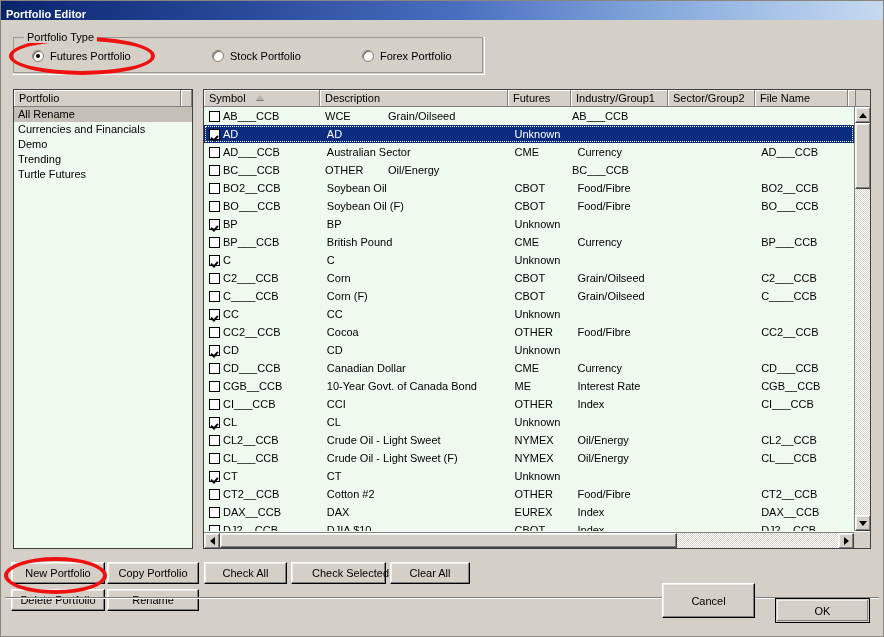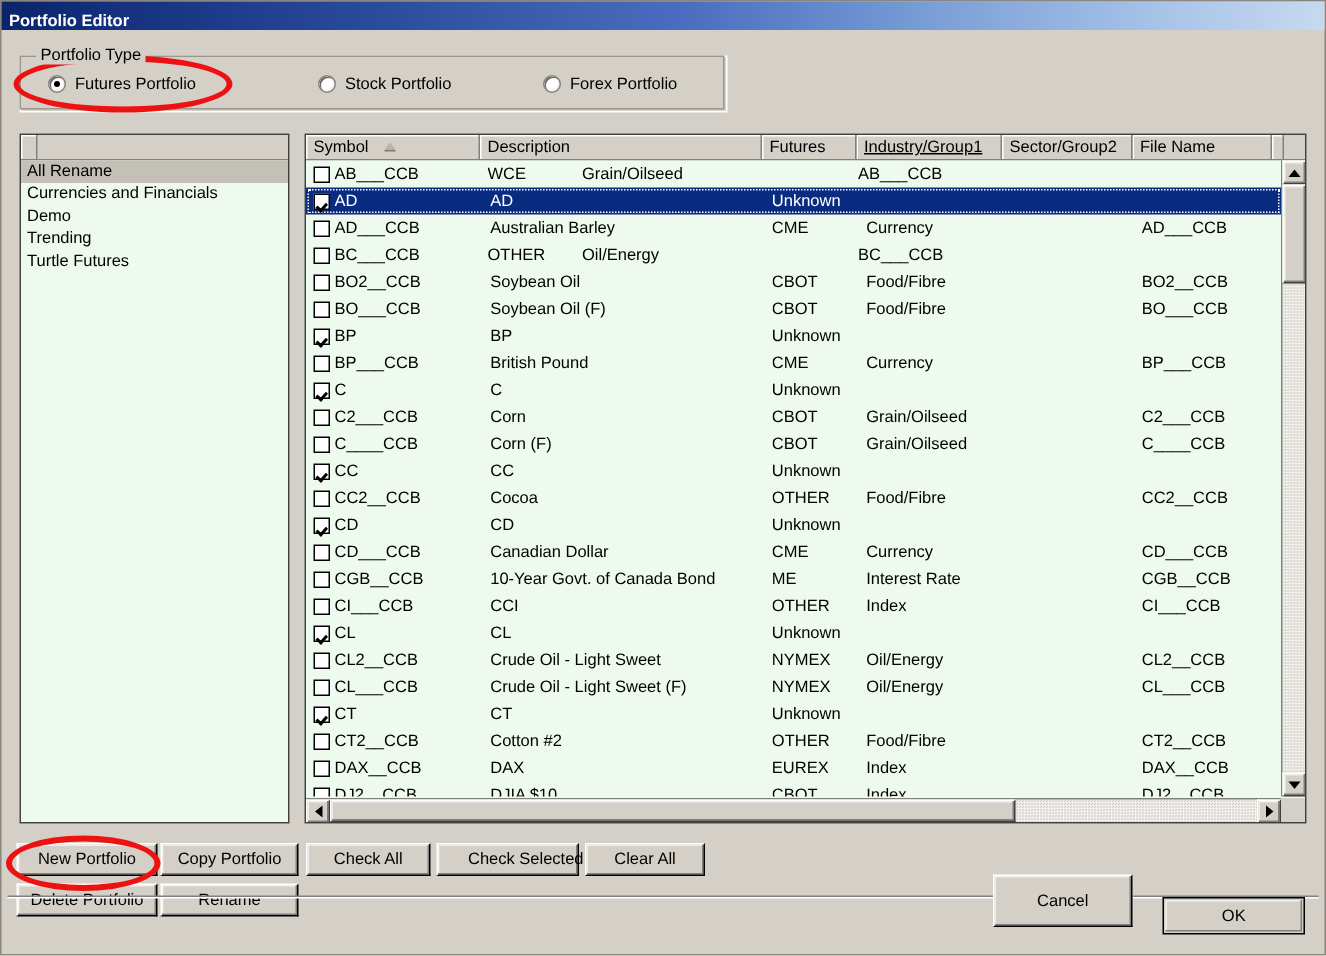--- a/index.html
+++ b/index.html
@@ -202,38 +202,39 @@
         </div>
         <div class="radio" style="left: 348px;">
           <span class="bullet"></span>
           <span class="lbl">Forex Portfolio</span>
         </div>
       </div>
   </div>
 
   <div class="pf-panel">
     <div class="pf-head">
+      <div class="hcell">Portfolio</div>
       <div class="hcell stub"></div>
     </div>
     <div class="pf-list" id="pf-list">
         <div class="pf-item sel">All Rename</div>
         <div class="pf-item">Currencies and Financials</div>
         <div class="pf-item">Demo</div>
         <div class="pf-item">Trending</div>
         <div class="pf-item">Turtle Futures</div>
       </div>
   </div>
 
   <div class="tbl-panel">
 
     <div class="tbl-head" id="tbl-head">
         <div class="hcell" style="width: 116px;"><span>Symbol</span><span class="sortarrow"></span></div>
         <div class="hcell" style="width: 188px;"><span>Description</span></div>
         <div class="hcell" style="width: 63px;"><span>Futures</span></div>
-        <div class="hcell" style="width: 97px; text-decoration: underline;"><span>Industry/Group1</span></div>
+        <div class="hcell" style="width: 97px;"><span>Industry/Group1</span></div>
         <div class="hcell" style="width: 87px;"><span>Sector/Group2</span></div>
         <div class="hcell" style="width: 93px;"><span>File Name</span></div>
         <div class="hcell" style="width: 8px;"></div>
       </div>
 
     <div class="tbl-body" id="tbl-body">
         <div class="row">
           <span class="cb"></span>
           <span class="c-sym">AB___CCB</span>
           <span class="c-exch">WCE</span>
@@ -246,21 +247,21 @@
           <span class="c-sym">AD</span>
           <span class="c-desc">AD</span>
           <span class="c-exch">Unknown</span>
           <span class="c-ind"></span>
           <span class="c-sec"></span>
           <span class="c-file"></span>
         </div>
         <div class="row">
           <span class="cb"></span>
           <span class="c-sym">AD___CCB</span>
-          <span class="c-desc">Australian Barley</span>
+          <span class="c-desc">Australian Sector</span>
           <span class="c-exch">CME</span>
           <span class="c-ind">Currency</span>
           <span class="c-sec"></span>
           <span class="c-file">AD___CCB</span>
         </div>
         <div class="row">
           <span class="cb"></span>
           <span class="c-sym">BC___CCB</span>
           <span class="c-exch">OTHER</span>
           <span class="c-ind">Oil/Energy</span>

